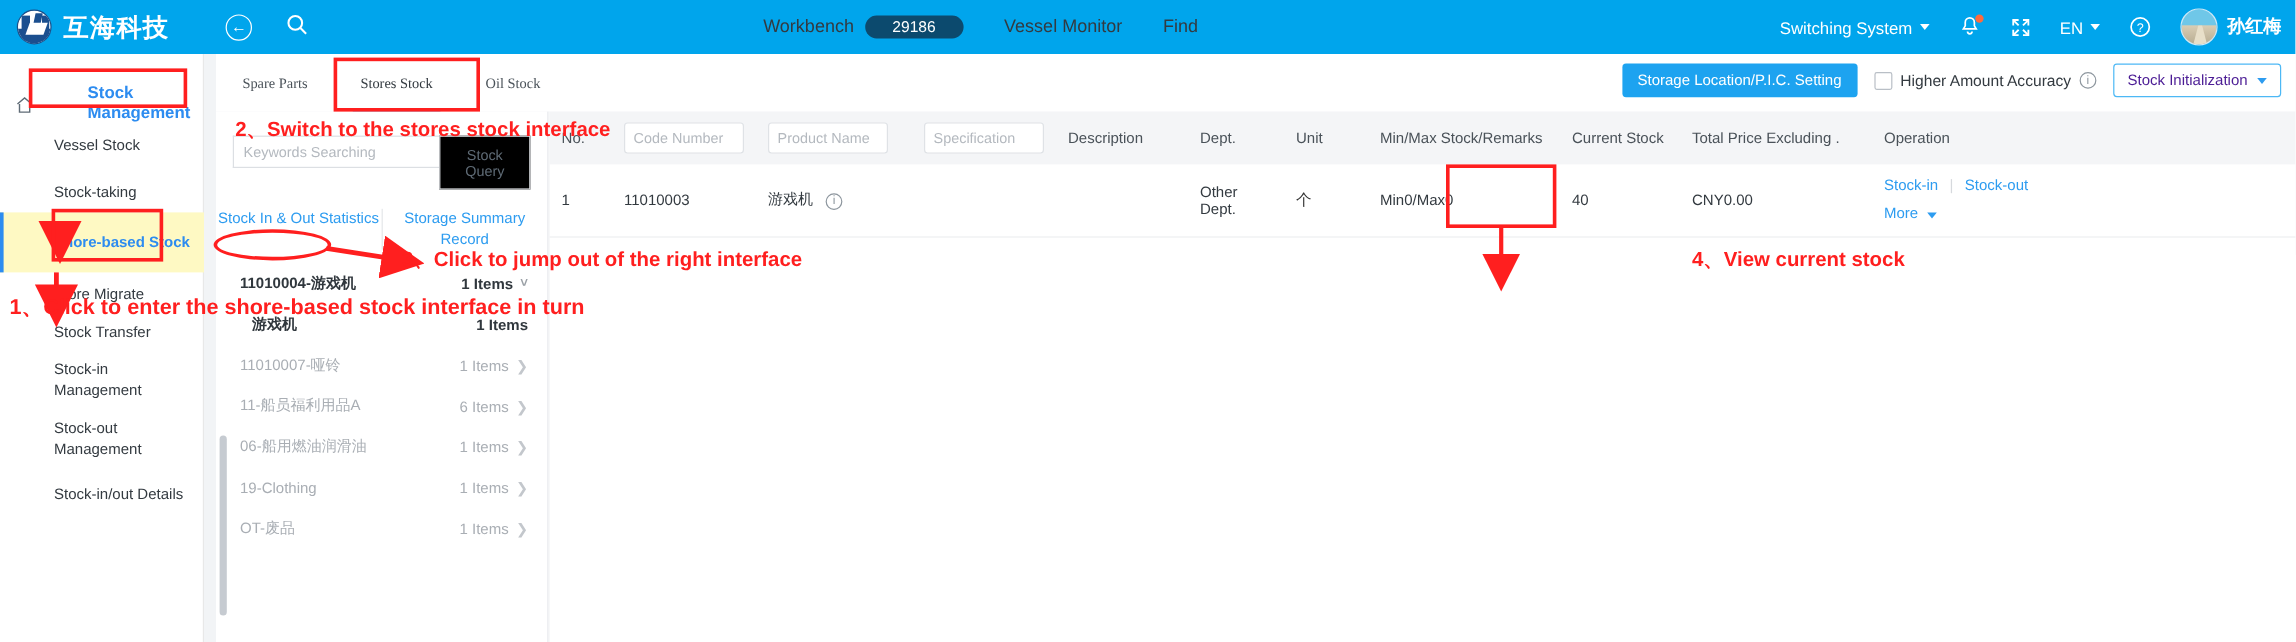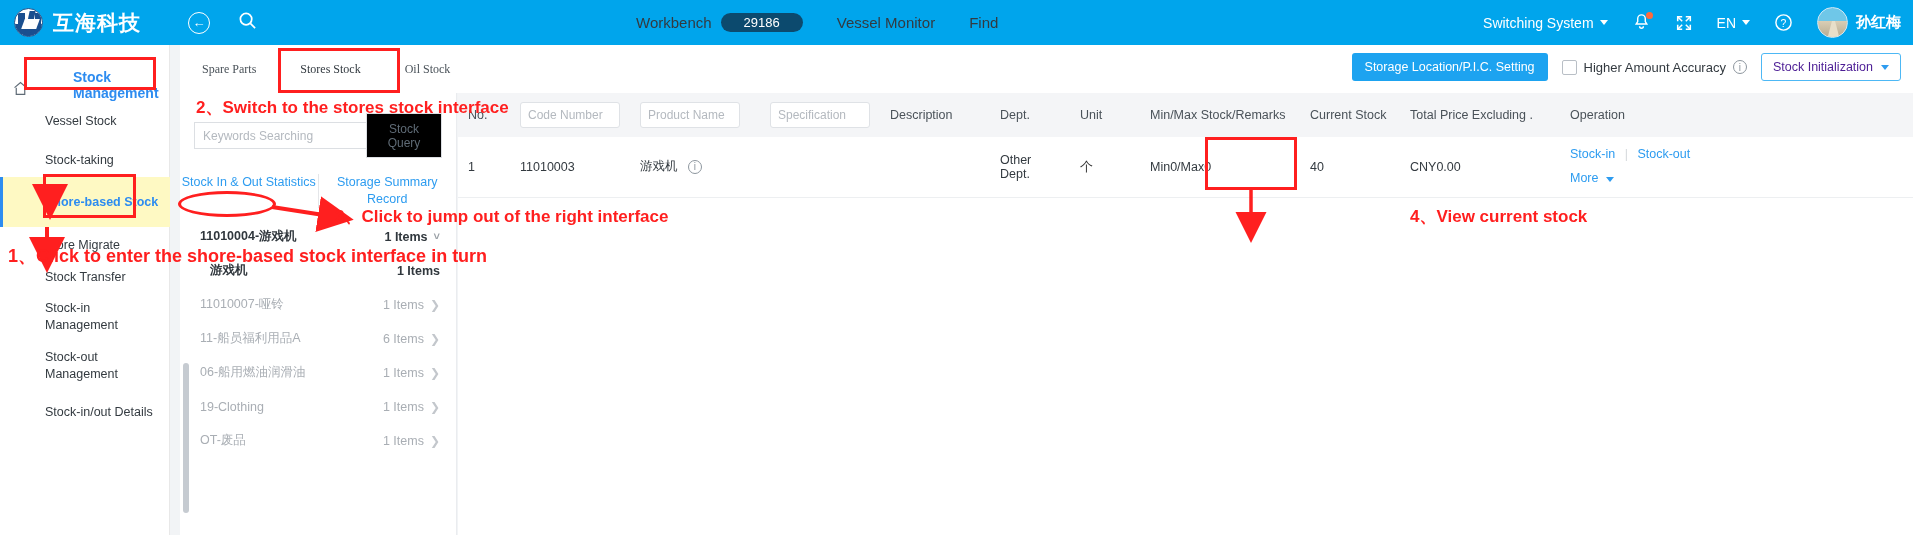--- a/index.html
+++ b/index.html
@@ -147,21 +147,21 @@
     border-left: 4px solid transparent; border-right: 4px solid transparent;
     border-top: 5px solid #2d9cf0;
   }
 
   
   .cat-panel {
     position: absolute; left: 10px; top: 48px; width: 277px; height: 442px;
     background: #ffffff; border-right: 1px solid #eaecef;
   }
   .cat-search-row {
-    display: flex; margin: 20px 14px 0 14px; align-items: center;
+    display: flex; margin: 20px 14px 0 14px;
   }
   .cat-search-input {
     flex: 1; height: 27px; border: 1px solid #dcdfe3; border-right: none;
     font-size: 12px; color: #333; padding: 0 8px; outline: none;
     background: #fff;
   }
   .cat-search-input::placeholder { color: #b4b9bf; }
   .cat-search-btn {
     height: 45px; border: 1px solid #dcdfe3; background: #000000;
     font-size: 12px; color: #5f6b76; padding: 0 11px;

